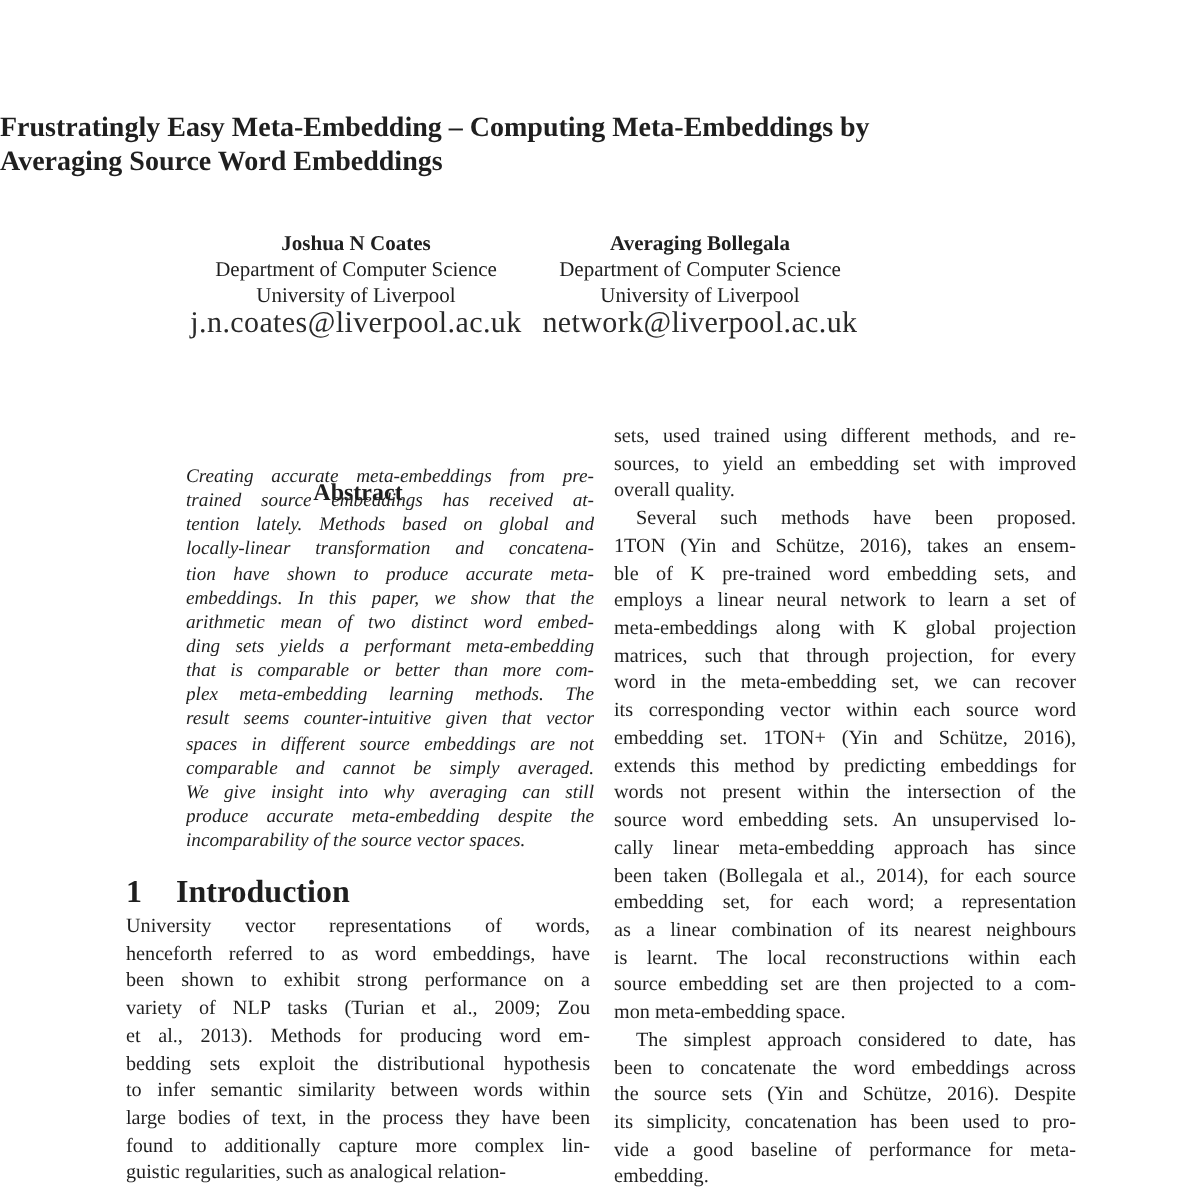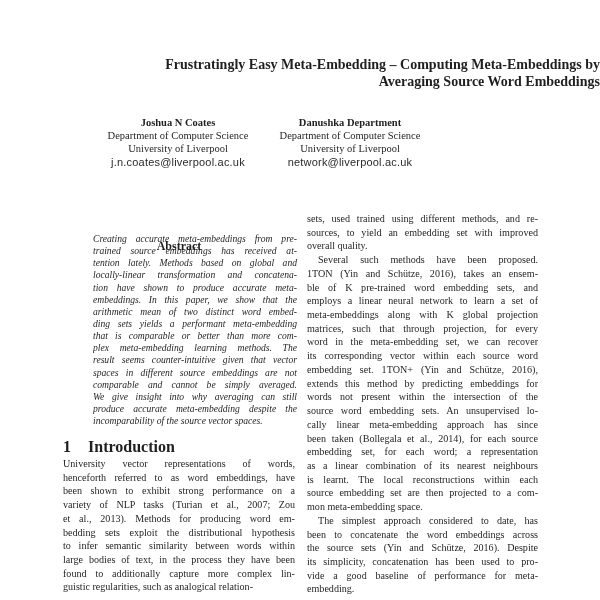--- a/index.html
+++ b/index.html
@@ -8,39 +8,39 @@
     width: 600px;
     height: 600px;
     background: #ffffff;
     font-family: "Liberation Serif", serif;
     color: #1f1f1f;
     overflow: hidden;
   }
   .paper-title {
     position: absolute;
     top: 57px; left: 0; width: 600px;
-    text-align: right;
+    text-align: left;
     font-weight: bold;
     font-size: 14px;
     line-height: 16.5px;
   }
   .author {
     position: absolute;
     top: 116px;
     width: 220px;
     text-align: center;
     font-size: 10.5px;
     line-height: 13.2px;
   }
   #author-0 { left: 68px; }
   #author-1 { left: 240px; }
   .author .name { font-weight: bold; }
   .author .email {
-    font-family: Liberation Sans, sans-serif;
-    font-size: 11px;
+    font-family: Liberation Serif, serif;
+    font-size: 15px;
     letter-spacing: 0.2px;
     color: #2a2a2a;
   }
   .abstract-heading {
     position: absolute;
     top: 211px; left: 63px; width: 232px;
     text-align: center;
     font-weight: bold;
     font-size: 12px;
     margin-top: 28px;
@@ -90,21 +90,21 @@
   </div>
 
   <div class="author" id="author-0">
     <div class="name">Joshua N Coates</div>
     <div>Department of Computer Science</div>
     <div>University of Liverpool</div>
     <div class="email">j.n.coates@liverpool.ac.uk</div>
   </div>
 
   <div class="author" id="author-1">
-    <div class="name">Danushka Department</div>
+    <div class="name">Averaging Bollegala</div>
     <div>Department of Computer Science</div>
     <div>University of Liverpool</div>
     <div class="email">network@liverpool.ac.uk</div>
   </div>
 
   <div class="abstract-heading">Abstract</div>
 
   <div class="abstract-body">
       <div class="para">
         <div class="line">Creating accurate meta-embeddings from pre-</div>
@@ -128,21 +128,21 @@
 
   <div class="section-heading">
     <span class="sec-num">1</span><span>Introduction</span>
   </div>
 
   <div class="intro-body">
       <div class="para">
         <div class="line">University vector representations of words,</div>
         <div class="line">henceforth referred to as word embeddings, have</div>
         <div class="line">been shown to exhibit strong performance on a</div>
-        <div class="line">variety of NLP tasks (Turian et al., 2007; Zou</div>
+        <div class="line">variety of NLP tasks (Turian et al., 2009; Zou</div>
         <div class="line">et al., 2013). Methods for producing word em-</div>
         <div class="line">bedding sets exploit the distributional hypothesis</div>
         <div class="line">to infer semantic similarity between words within</div>
         <div class="line">large bodies of text, in the process they have been</div>
         <div class="line">found to additionally capture more complex lin-</div>
         <div class="line last">guistic regularities, such as analogical relation-</div>
       </div>
     </div>
 
   <div class="right-col">

